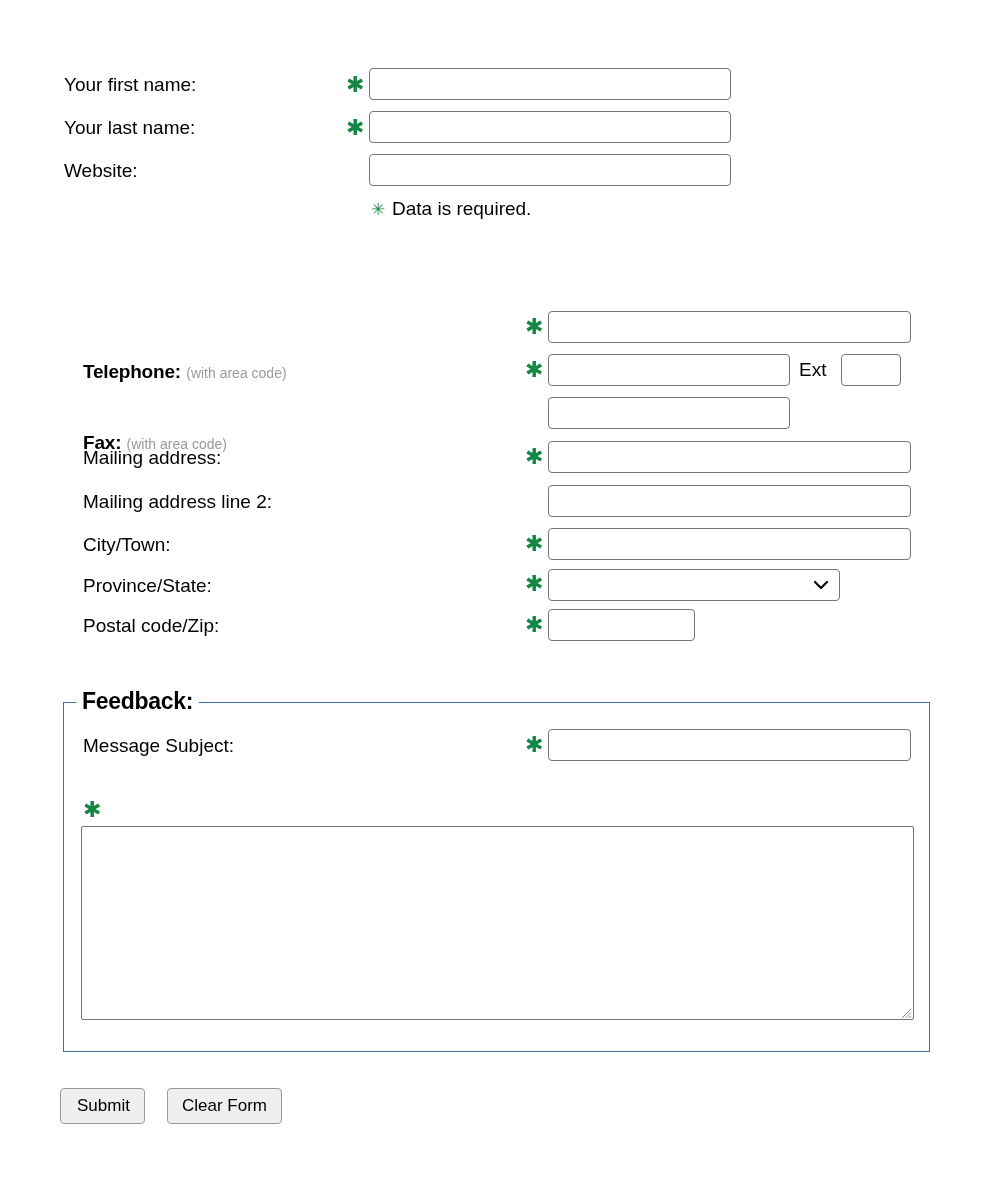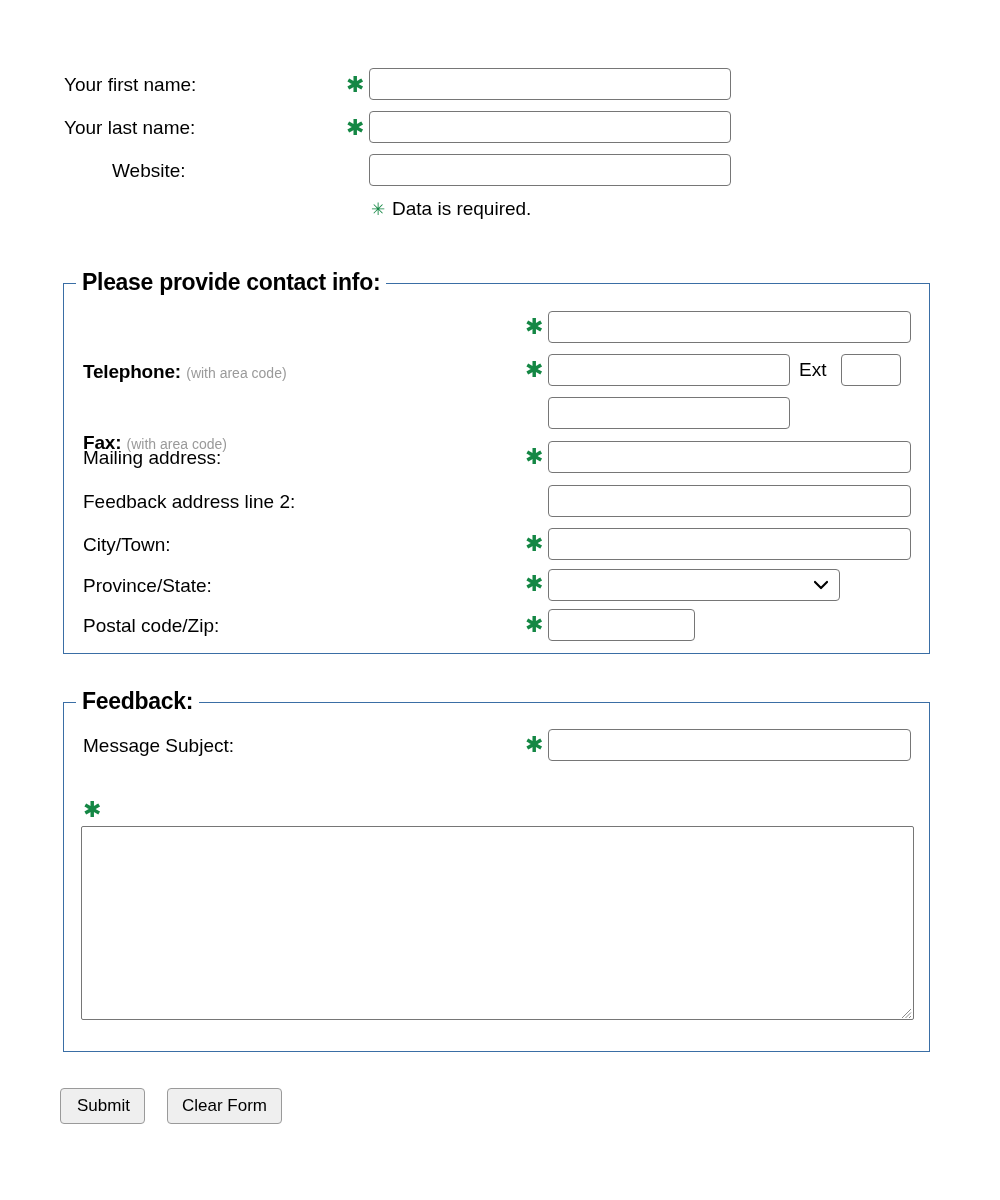--- a/index.html
+++ b/index.html
@@ -188,30 +188,27 @@
   <div>
 
     <span class="lbl" style="left:64px; top:74px;">Your first name:</span>
     <span class="star" style="left:346px; top:74px;">✱</span>
     <input class="txt ctrl" type="text" style="left: 369px; top: 68px; width: 362px;" value="">
 
     <span class="lbl" style="left:64px; top:117px;">Your last name:</span>
     <span class="star" style="left:346px; top:117px;">✱</span>
     <input class="txt ctrl" type="text" style="left: 369px; top: 111px; width: 362px;" value="">
 
-    <span class="lbl" style="left:64px; top:160px;margin-left:48px;">Website:</span>
+    <span class="lbl" style="left:64px; top:160px;">Website:</span>
     <input class="txt ctrl" type="text" style="left: 369px; top: 154px; width: 362px;" value="">
 
     <span class="star-sm" style="left:371px; top:201px;">✳</span>
     <span class="note" style="left:392px; top:198px;">Data is required.</span>
   </div>
 
-  <div class="fs" style="left:63px; top:283px; width:867px; height:371px;">
-    <span class="fs-legend">Please provide contact info:</span>
-  </div>
 
   <span class="star" style="left:525px; top:316px;">✱</span>
   <input class="txt ctrl" type="text" style="left: 548px; top: 311px; width: 363px;" value="">
 
   <span class="lbl" style="left:83px; top:361px;">
     <span class="lbl-cond">Telephone:</span>
     <span class="hint">(with area code)</span>
   </span>
   <span class="star" style="left:525px; top:359px;">✱</span>
   <input class="txt ctrl" type="text" style="left: 548px; top: 354px; width: 242px;" value="">
@@ -221,21 +218,21 @@
   <span class="lbl" style="left:83px; top:404px;margin-top:28px;">
     <span class="lbl-cond">Fax:</span>
     <span class="hint">(with area code)</span>
   </span>
   <input class="txt ctrl" type="text" style="left: 548px; top: 397px; width: 242px;" value="">
 
   <span class="lbl" style="left:83px; top:447px;">Mailing address:</span>
   <span class="star" style="left:525px; top:446px;">✱</span>
   <input class="txt ctrl" type="text" style="left: 548px; top: 441px; width: 363px;" value="">
 
-  <span class="lbl" style="left:83px; top:491px;">Feedback address line 2:</span>
+  <span class="lbl" style="left:83px; top:491px;">Mailing address line 2:</span>
   <input class="txt ctrl" type="text" style="left: 548px; top: 485px; width: 363px;" value="">
 
   <span class="lbl" style="left:83px; top:534px;">City/Town:</span>
   <span class="star" style="left:525px; top:533px;">✱</span>
   <input class="txt ctrl" type="text" style="left: 548px; top: 528px; width: 363px;" value="">
 
   <span class="lbl" style="left:83px; top:575px;">Province/State:</span>
   <span class="star" style="left:525px; top:573px;">✱</span>
   <span class="sel-wrap ctrl" style="left:548px; top:569px;">
     <select class="sel" style="width:292px;"><option></option></select>

